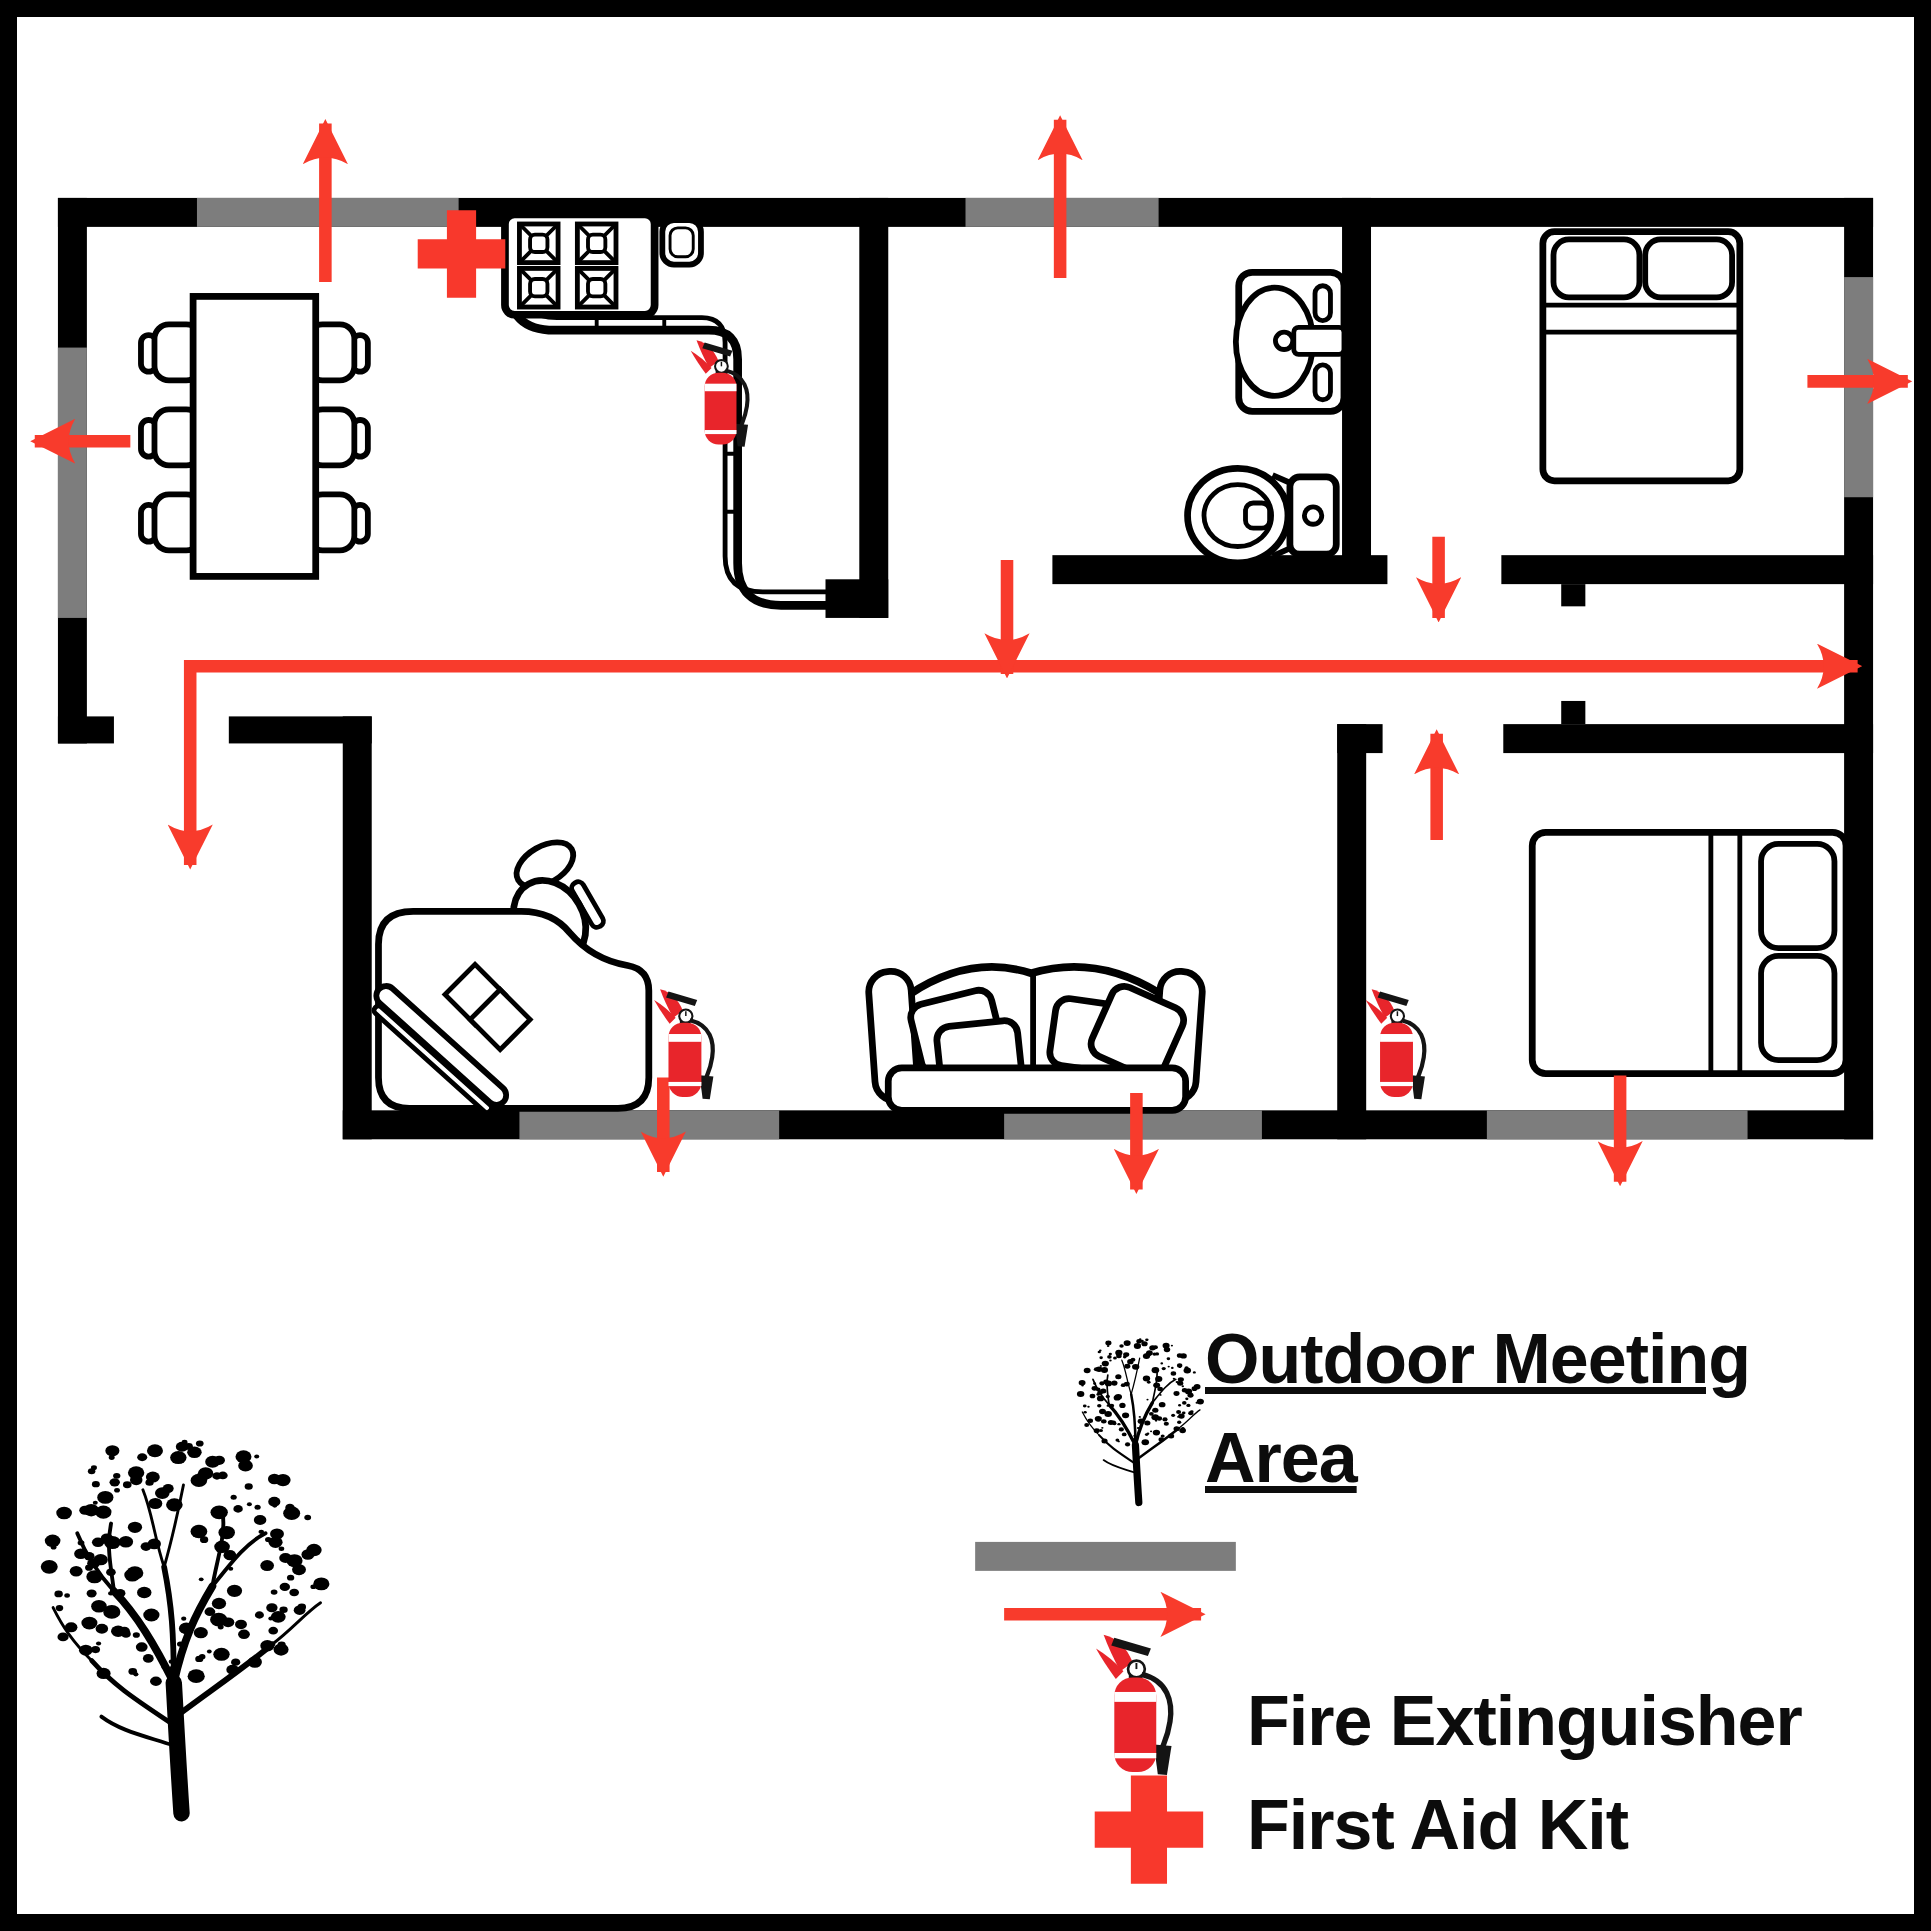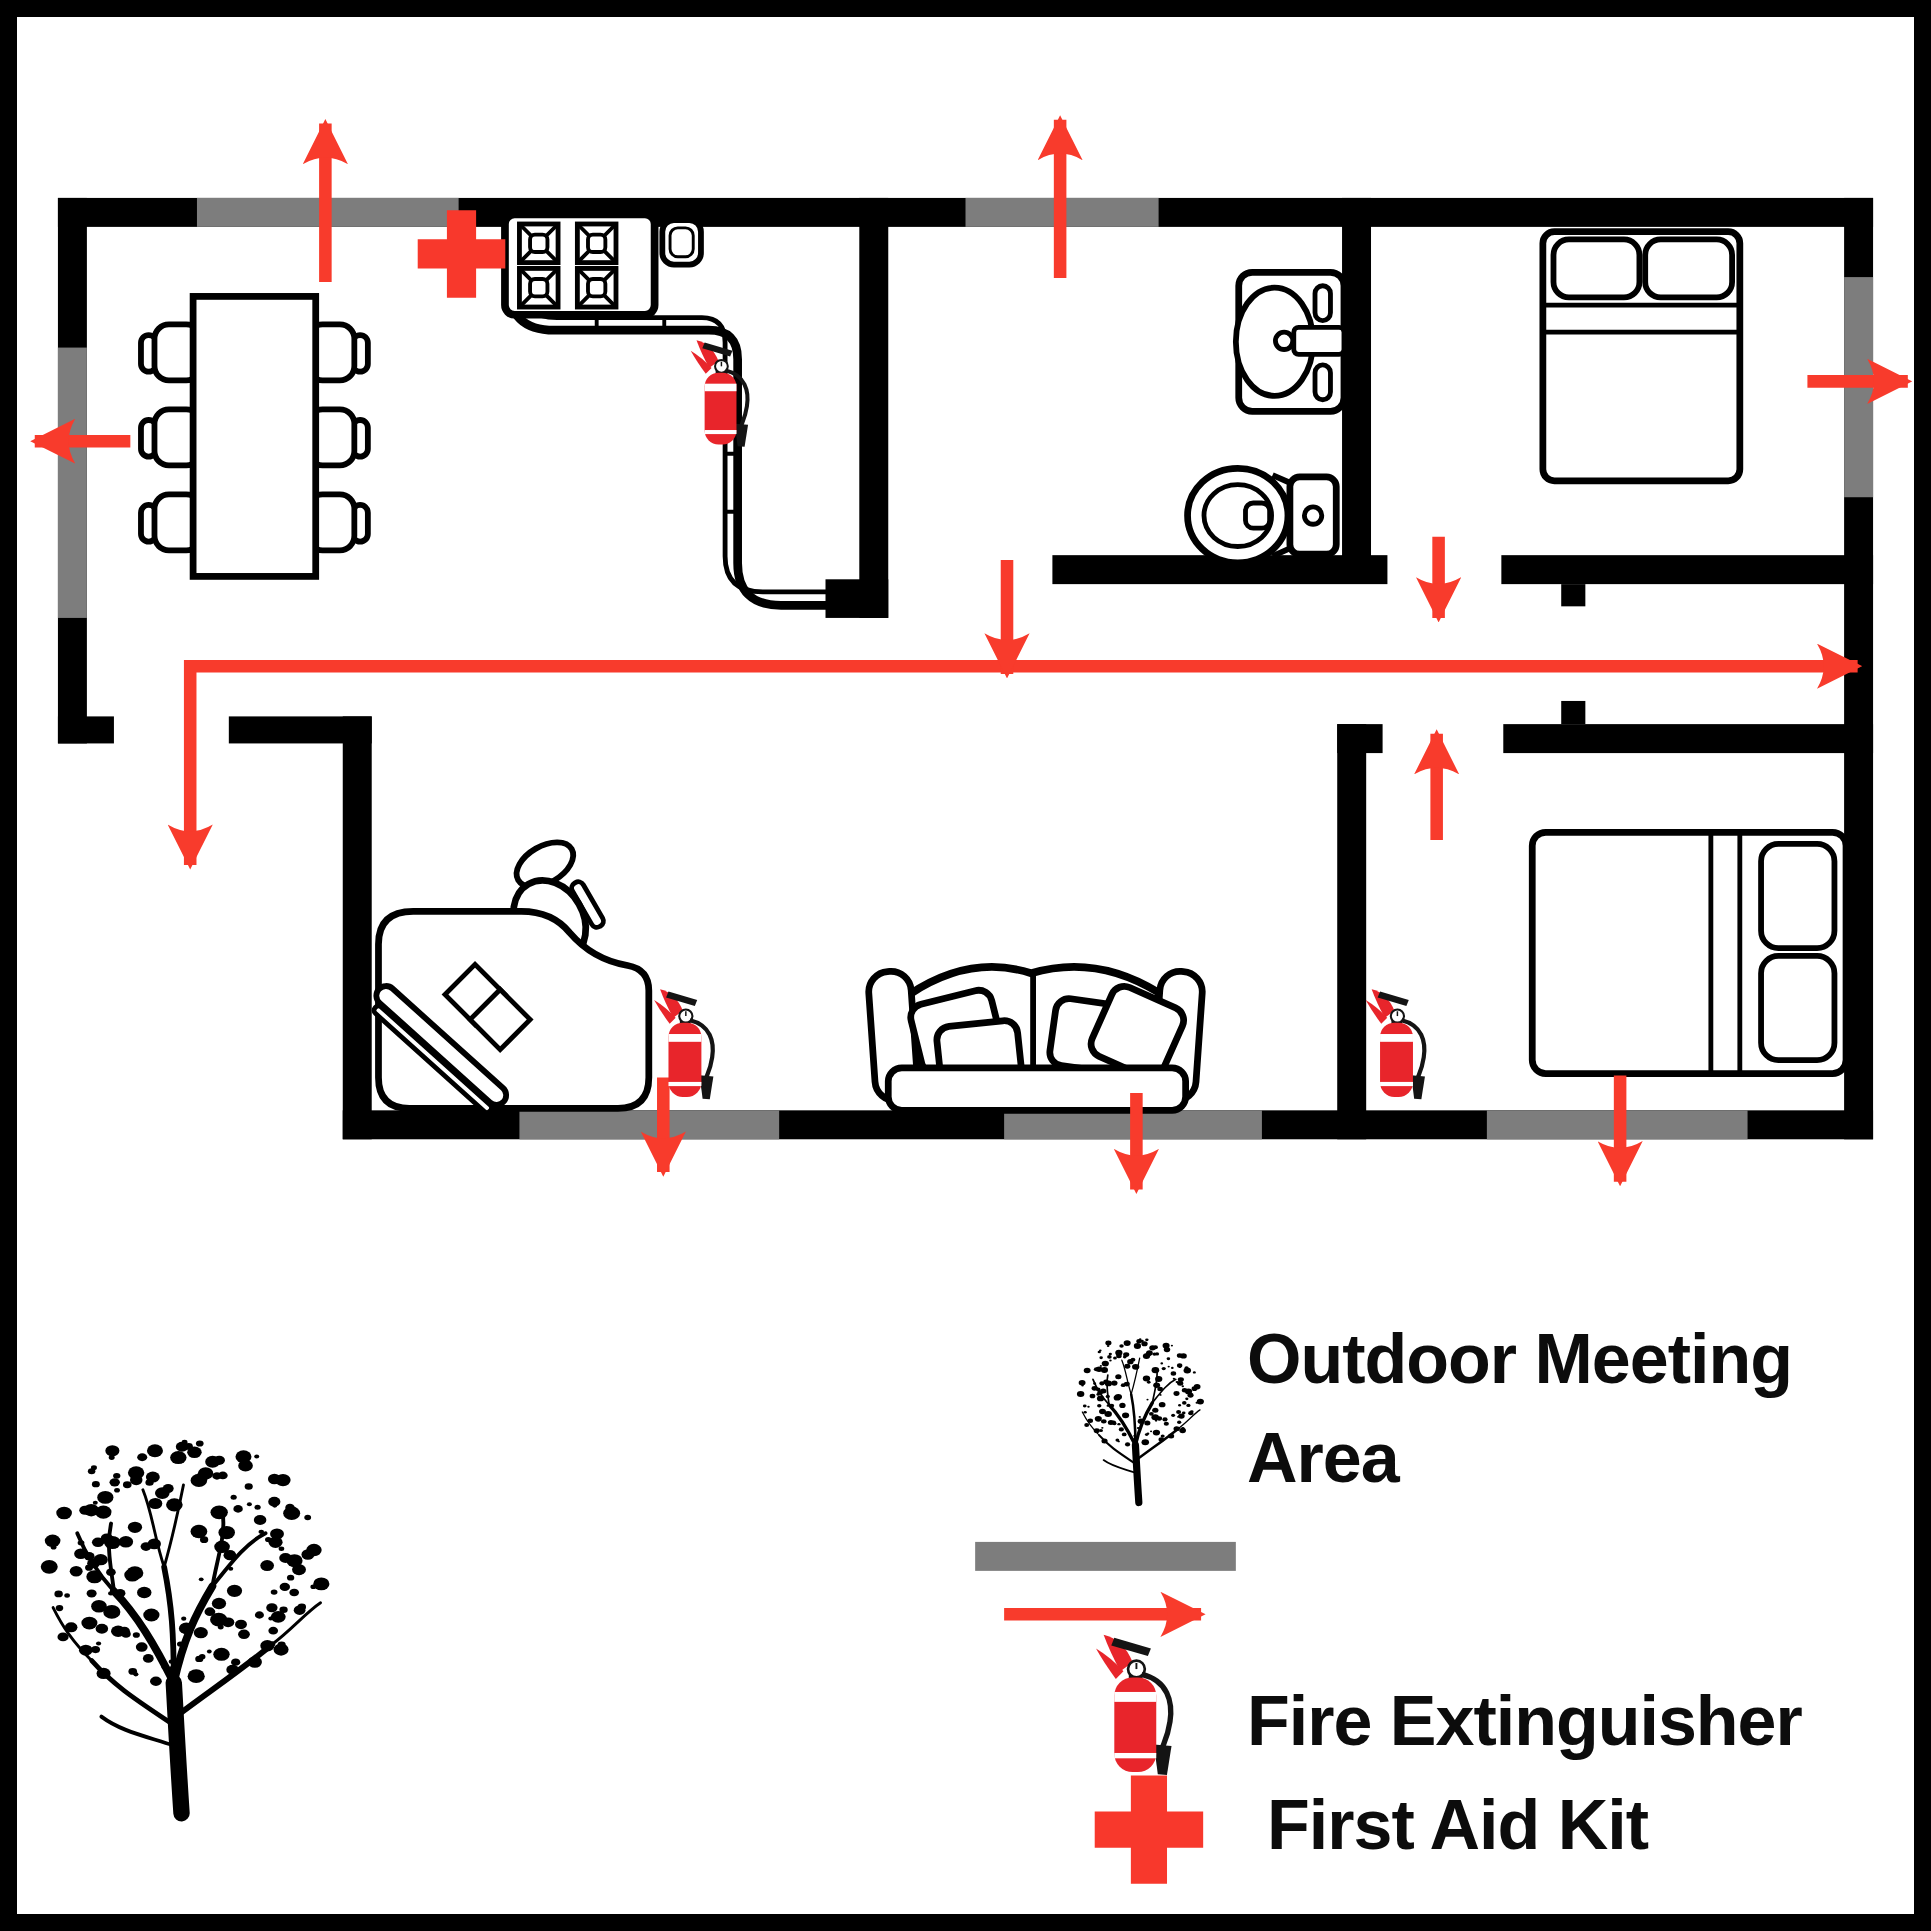--- a/index.html
+++ b/index.html
@@ -2,25 +2,25 @@
 <html><head>
 <meta charset="utf-8">
 <style>
   html,body{margin:0;padding:0;background:#fff;}
   .canvas{position:relative;width:1931px;height:1931px;background:#fff;overflow:hidden;
           font-family:"Liberation Sans",sans-serif;}
   .frame{position:absolute;inset:0;border:17.4px solid #000;pointer-events:none;z-index:30;}
   svg.plan{position:absolute;left:0;top:0;width:1931px;height:1931px;z-index:10;}
   .legend-label{position:absolute;font-weight:700;font-size:70px;line-height:99px;
                 color:#0c0c0c;letter-spacing:-1px;z-index:20;white-space:pre-line;}
-  #lg1{left:1247px;top:1310px;width:628px;}
+  #lg1{left:1205px;top:1310px;width:628px;text-decoration:underline;}
   #lg2{left:1247px;top:1515px;width:628px;}
   #lg3{left:1247px;top:1582px;width:657px;}
   #lg4{left:1247px;top:1672px;width:657px;}
-  #lg5{left:1247px;top:1776px;width:657px;margin-left:20px;}
+  #lg5{left:1247px;top:1776px;width:657px;}
 </style>
 </head>
 <body>
 
 <div class="canvas">
   <div class="frame"></div>
 
   <svg class="plan" viewBox="0 0 2000 2000">
     <defs>
       <marker id="ah" viewBox="0 0 10 10" refX="9" refY="5" markerWidth="3.6" markerHeight="3.6" orient="auto-start-reverse" markerUnits="strokeWidth">

